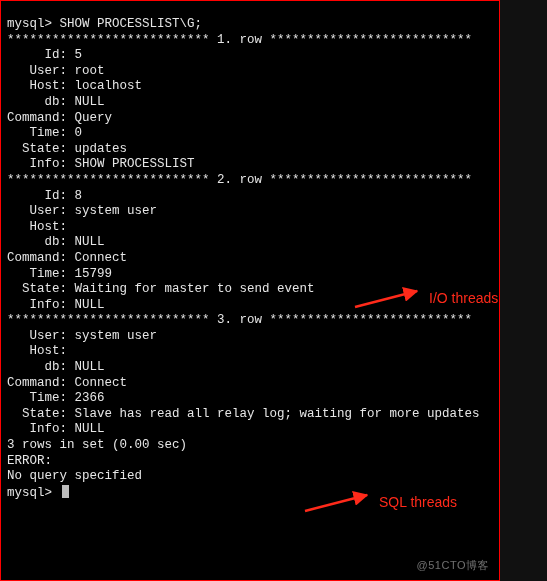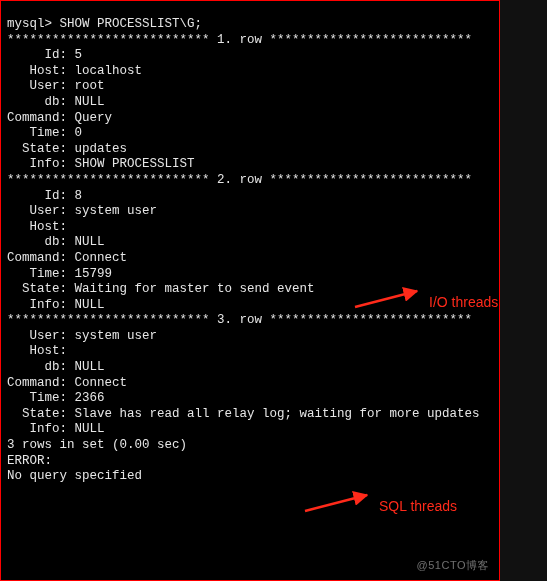--- a/index.html
+++ b/index.html
@@ -24,21 +24,21 @@
     color: #e6e6e6;
   }
   .line { white-space: pre; }
   .annotation {
     position: absolute;
     color: #ff2a1a;
     font-family: Arial, Helvetica, sans-serif;
     font-size: 14px;
     font-weight: 500;
     display: flex;
-    align-items: flex-end;
+    align-items: center;
     gap: 6px;
     pointer-events: none;
   }
   .annotation svg { display: block; }
   .watermark {
     position: absolute;
     right: 10px;
     bottom: 6px;
     color: rgba(200,200,200,0.55);
     font-family: "Helvetica Neue", Arial, sans-serif;
@@ -56,22 +56,22 @@
 </style>
 </head>
 <body>
 
 <div class="frame">
 
   <div class="line">mysql&gt; SHOW PROCESSLIST\G;</div>
 
   <div class="line">*************************** 1. row ***************************</div>
   <div class="line">     Id: 5</div>
+  <div class="line">   User: root</div>
   <div class="line">   Host: localhost</div>
-  <div class="line">   User: root</div>
   <div class="line">     db: NULL</div>
   <div class="line">Command: Query</div>
   <div class="line">   Time: 0</div>
   <div class="line">  State: updates</div>
   <div class="line">   Info: SHOW PROCESSLIST</div>
 
   <div class="line">*************************** 2. row ***************************</div>
   <div class="line">     Id: 8</div>
   <div class="line">   User: system user</div>
   <div class="line">   Host: </div>
@@ -88,20 +88,21 @@
   <div class="line">Command: Connect</div>
   <div class="line">   Time: 2366</div>
   <div class="line">  State: Slave has read all relay log; waiting for more updates</div>
   <div class="line">   Info: NULL</div>
 
   <div class="line">3 rows in set (0.00 sec)</div>
   <div class="line"></div>
   <div class="line">ERROR:</div>
   <div class="line">No query specified</div>
   <div class="line"></div>
+  <div class="line"><span>mysql&gt; </span><span class="cursor"></span></div>
 
   <div class="annotation" style="left:350px; top:286px;">
     <svg width="72" height="24" viewBox="0 0 72 24">
       <defs>
         <marker id="ah1" viewBox="0 0 10 10" refX="9" refY="5" markerWidth="6" markerHeight="6" orient="auto-start-reverse">
           <path d="M0,0 L10,5 L0,10 z" fill="#ff2a1a"></path>
         </marker>
       </defs>
       <line x1="4" y1="20" x2="66" y2="4" stroke="#ff2a1a" stroke-width="2.5" marker-end="url(#ah1)"></line>
     </svg>

